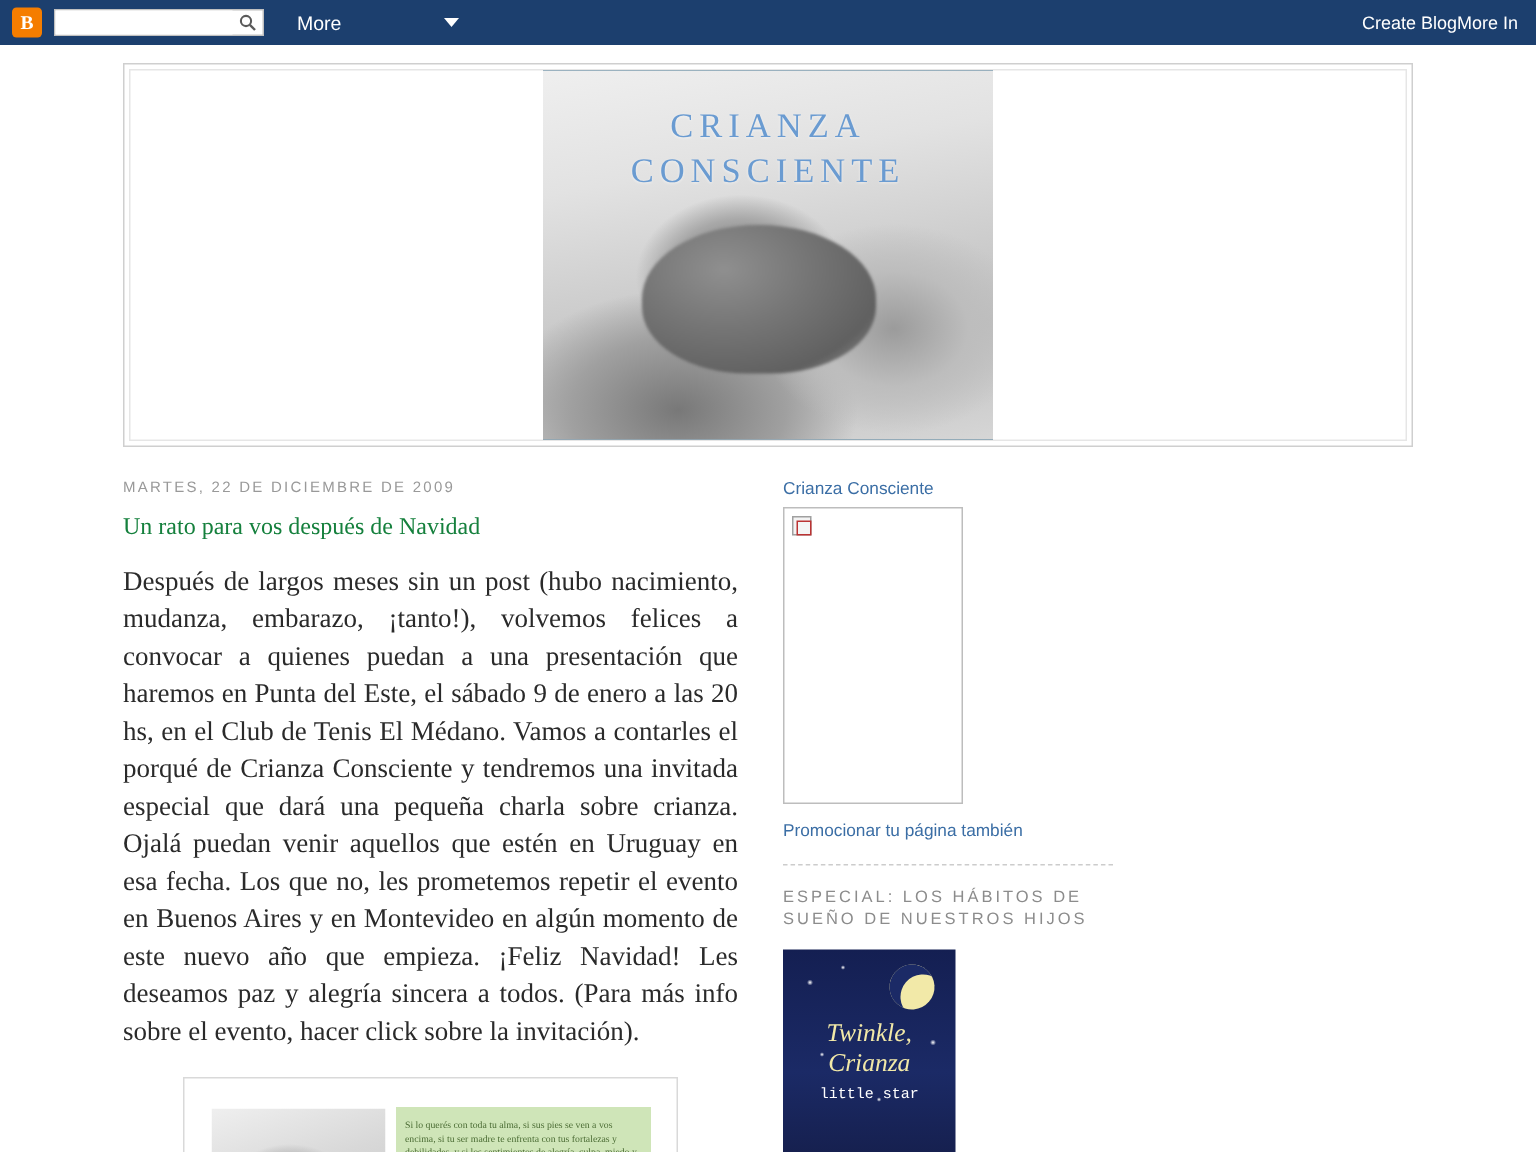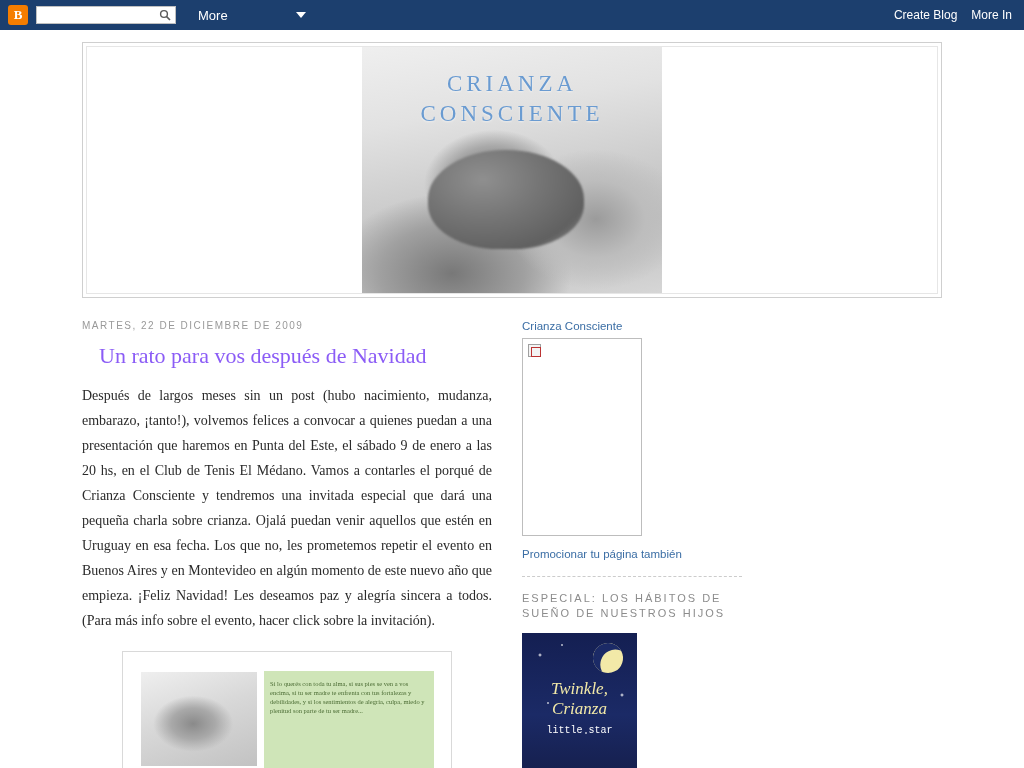--- a/index.html
+++ b/index.html
@@ -58,21 +58,20 @@
   .more-label { margin-right: 68px; }
   .caret {
     width: 0; height: 0;
     border-left: 5px solid transparent;
     border-right: 5px solid transparent;
     border-top: 6px solid #ffffff;
   }
   .nav-right {
     margin-left: auto;
     display: flex; align-items: center;
-    gap: 14px;
     padding-right: 4px;
   }
   .nav-right a {
     color: #ffffff;
     font-size: 12px;
     text-decoration: none;
   }
 
   
   .page {
@@ -158,29 +157,29 @@
 
   .post-date {
     color: #999999;
     font-size: 10px;
     letter-spacing: 1.5px;
     text-transform: uppercase;
     font-family: "Liberation Sans", sans-serif;
     margin-bottom: 12px;
   }
   .post-title {
-    color: #8b5cf6;
-    font-family: "Liberation Serif", serif;
-    font-size: 22px;
+    color: #15803d;
+    font-family: "Liberation Serif", serif;
+    font-size: 16px;
     font-weight: normal;
-    margin: 0 0 14px 17px;
+    margin: 0 0 14px 0;
   }
   .post-body {
     font-family: "Liberation Serif", serif;
-    font-size: 14px;
+    font-size: 18px;
     line-height: 25px;
     color: #2a2a2a;
     text-align: justify;
   }
 
   .post-image-frame {
     margin: 18px auto 0 auto;
     width: 330px;
     border: 1px solid #d9d9d9;
     background: #ffffff;

